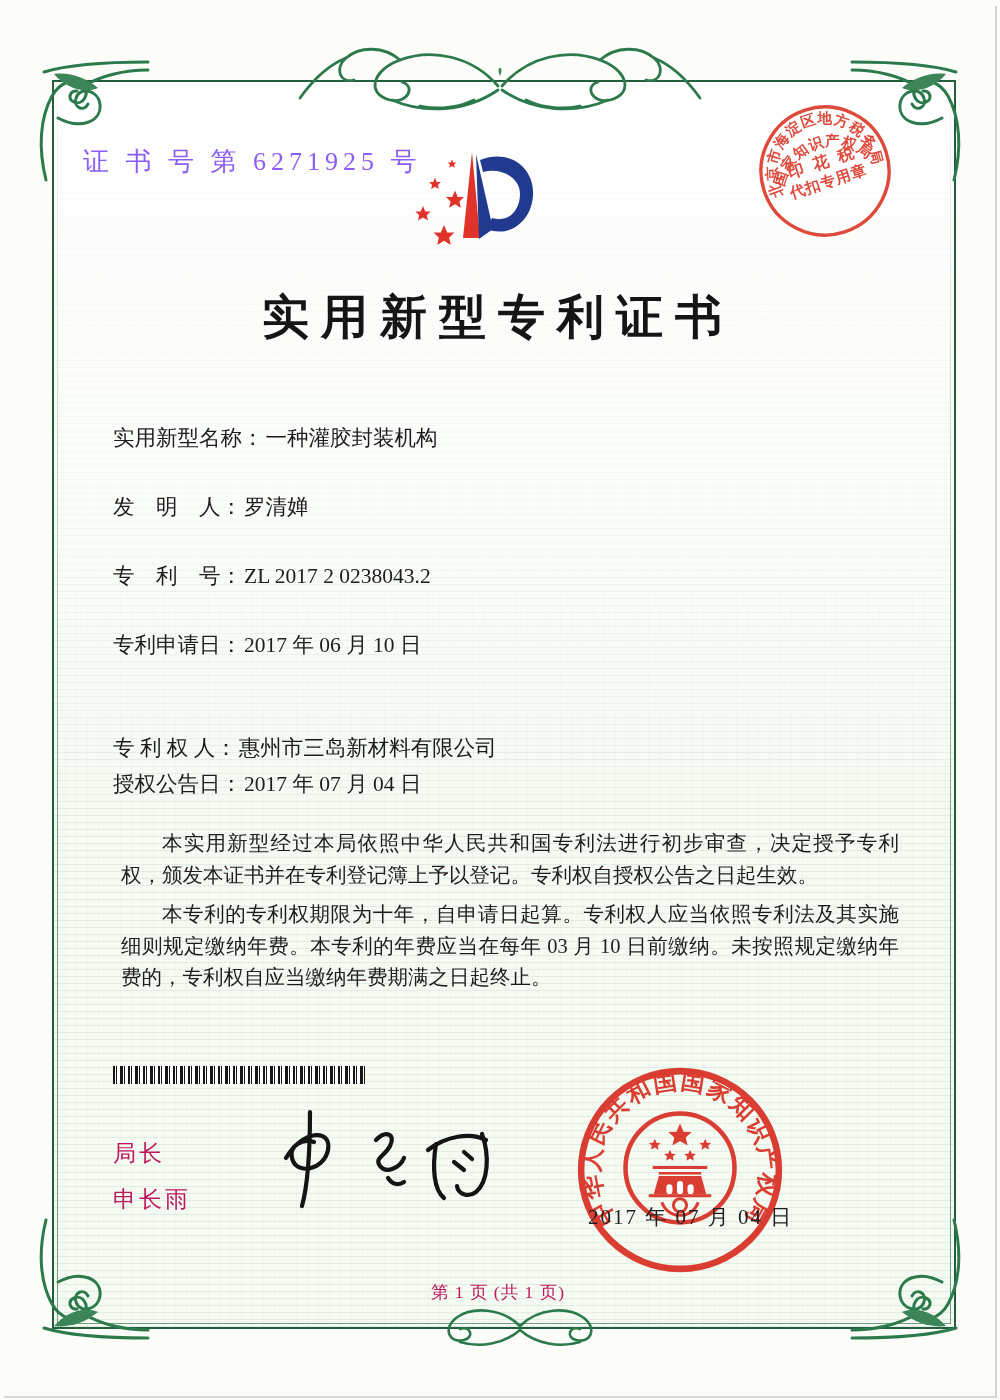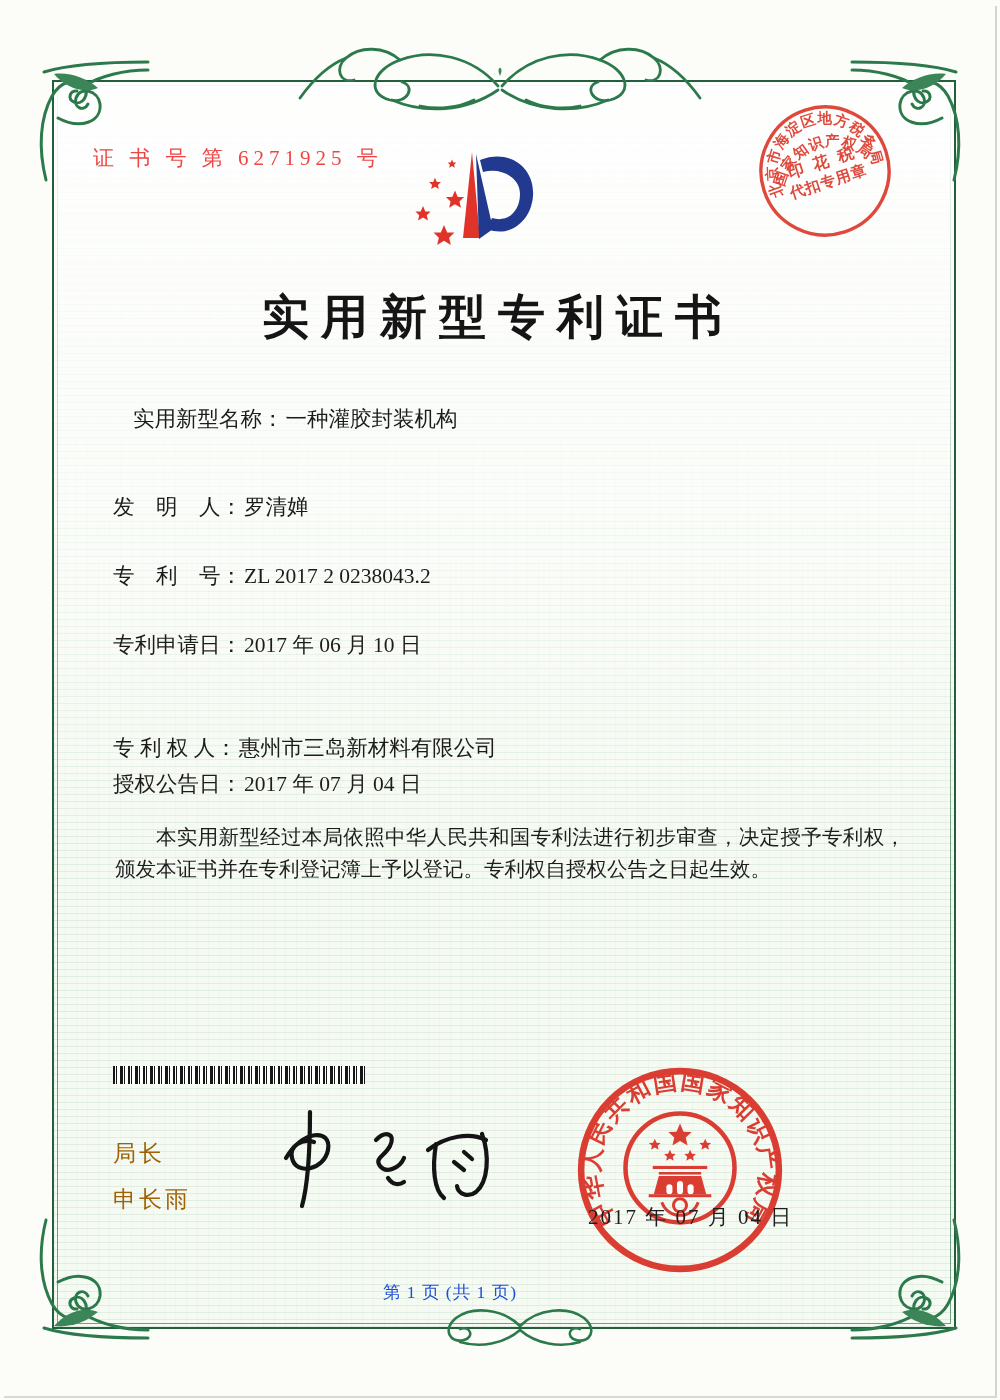--- a/index.html
+++ b/index.html
@@ -25,52 +25,52 @@
   .frame::before{
     content:"";position:absolute;inset:3px;border:1px solid #6fa183;pointer-events:none;
   }
   .frame::after{ 
     content:"";position:absolute;inset:0;pointer-events:none;
     background:linear-gradient(180deg, rgba(255,255,255,.92) 0%, rgba(255,255,255,.55) 34%, rgba(255,255,255,0) 62%);
   }
   .orn{stroke:#2c7a4c;fill:none;stroke-linecap:round;stroke-linejoin:round;}
   .orn-fill{fill:#3b8558;stroke:none;}
   
-  .cert-no{position:absolute;left:93px;top:144px;font-size:21px;letter-spacing:5px;color:#ef4444;}
+  .cert-no{position:absolute;left:83px;top:144px;font-size:26px;letter-spacing:5px;color:#8b5cf6;}
   .title{
     position:absolute;left:0;top:286px;width:980px;text-align:center;
     font-size:47px;font-weight:bold;letter-spacing:12px;color:#151515;padding-left:8px;
   }
   .field{position:absolute;left:113px;font-size:21.5px;color:#1c1c1c;white-space:pre;}
   .field .v{margin-left:2px;}
-  .f0{top:404px;margin-left:20px;} .f1{top:492px;} .f2{top:561px;} .f3{top:630px;} .f4{top:733px;} .f5{top:769px;}
+  .f0{top:423px;} .f1{top:492px;} .f2{top:561px;} .f3{top:630px;} .f4{top:733px;} .f5{top:769px;}
   .body-text{
     position:absolute;left:113px;top:820px;width:794px;
     font-size:20.5px;line-height:31.5px;text-align:justify;color:#1d1d1d;
   }
-  .body-text p{margin:2px;text-indent:2em;}
+  .body-text p{margin:8px;text-indent:2em;}
   
   .barcode{
     position:absolute;left:113px;top:1066px;width:252px;height:18px;
     background:repeating-linear-gradient(90deg,
       #161616 0 2px, #fff 2px 3px,
       #161616 3px 4px, #fff 4px 7px,
       #161616 7px 10px, #fff 10px 11px,
       #161616 11px 12px, #fff 12px 15px);
   }
   
   .signer{position:absolute;left:113px;top:1130px;font-family:"Liberation Sans","DejaVu Sans",sans-serif;
-    font-size:23px;color:#a16207;letter-spacing:3px;line-height:46px;}
+    font-size:23px;color:#be185d;letter-spacing:3px;line-height:46px;}
   .signature{position:absolute;left:258px;top:1106px;}
   .signature path{stroke:#141414;stroke-width:4.2;fill:none;stroke-linecap:round;stroke-linejoin:round;}
   
   .seal{position:absolute;left:569px;top:1059px;opacity:.94;}
   .seal-date{position:absolute;left:588px;top:1203px;font-size:21px;letter-spacing:2px;color:#1e1e1e;z-index:5;}
   .tax-stamp{position:absolute;left:725px;top:71px;opacity:.92;}
-  .footer{position:absolute;left:0;top:1280px;width:900px;text-align:center;font-size:17.5px;color:#1d4ed8;letter-spacing:1px;}
+  .footer{position:absolute;left:0;top:1280px;width:900px;text-align:center;font-size:17.5px;color:#be185d;letter-spacing:1px;padding-left:48px;}
 </style>
 </head>
 <body>
 
 <div class="frame"></div>
 
 <svg class="abs" style="left:30px;top:48px;transform:scaleY(-1);" width="140" height="140" viewBox="0 0 140 140">
   <g class="orn" stroke-width="3">
     <path d="M16,8 C8,40 10,70 22,92 C30,106 46,112 54,102 C60,93 52,82 44,86 C37,89 40,98 47,97"></path>
     <path d="M14,116 C40,124 78,126 118,126"></path>
@@ -174,20 +174,21 @@
 
 <div class="field f0"><span>实用新型名称：</span><span class="v">一种灌胶封装机构</span></div>
 <div class="field f1"><span>发　明　人：</span><span class="v">罗清婵</span></div>
 <div class="field f2"><span>专　利　号：</span><span class="v">ZL 2017 2 0238043.2</span></div>
 <div class="field f3"><span>专利申请日：</span><span class="v">2017 年 06 月 10 日</span></div>
 <div class="field f4"><span>专 利 权 人：</span><span class="v">惠州市三岛新材料有限公司</span></div>
 <div class="field f5"><span>授权公告日：</span><span class="v">2017 年 07 月 04 日</span></div>
 
 <div class="body-text">
   <p>本实用新型经过本局依照中华人民共和国专利法进行初步审查，决定授予专利权，颁发本证书并在专利登记簿上予以登记。专利权自授权公告之日起生效。</p>
+  <p>本专利的专利权期限为十年，自申请日起算。专利权人应当依照专利法及其实施细则规定缴纳年费。本专利的年费应当在每年 03 月 10 日前缴纳。未按照规定缴纳年费的，专利权自应当缴纳年费期满之日起终止。</p>
 </div>
 
 <div class="barcode"></div>
 
 <div class="signer">
   <div>局长</div>
   <div>申长雨</div>
 </div>
 
 <svg class="signature" width="250" height="110" viewBox="0 0 250 110">

